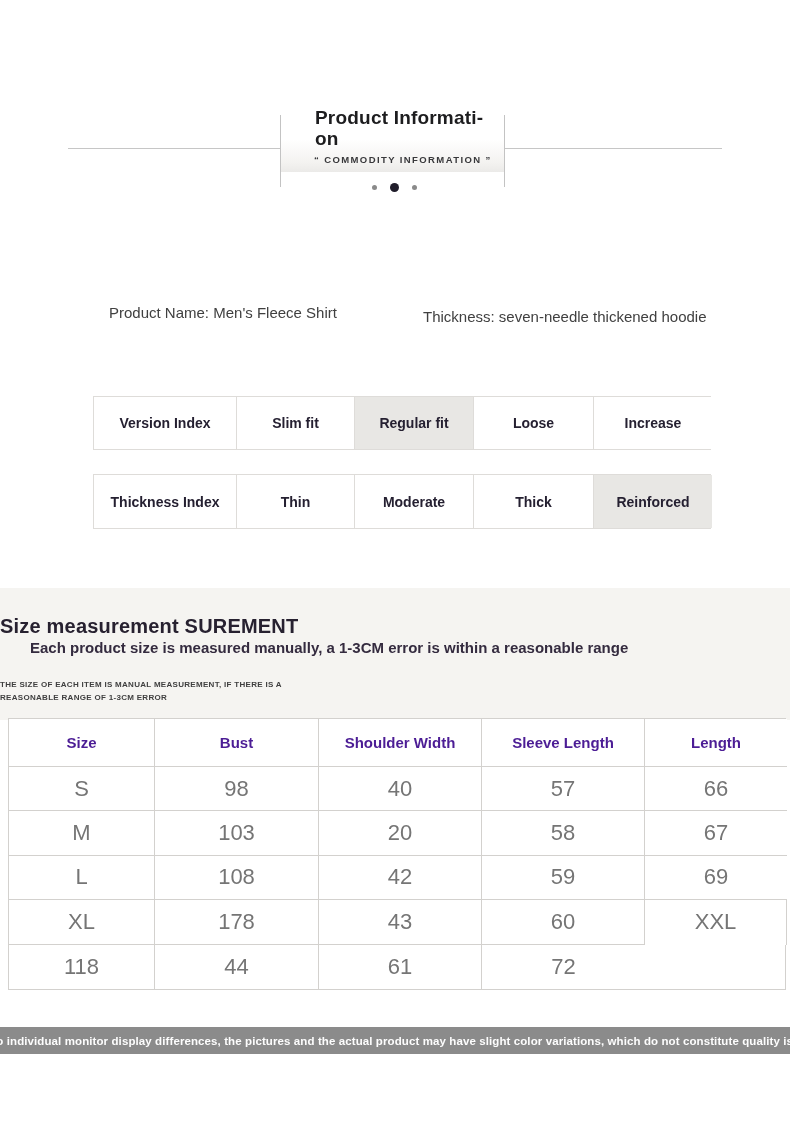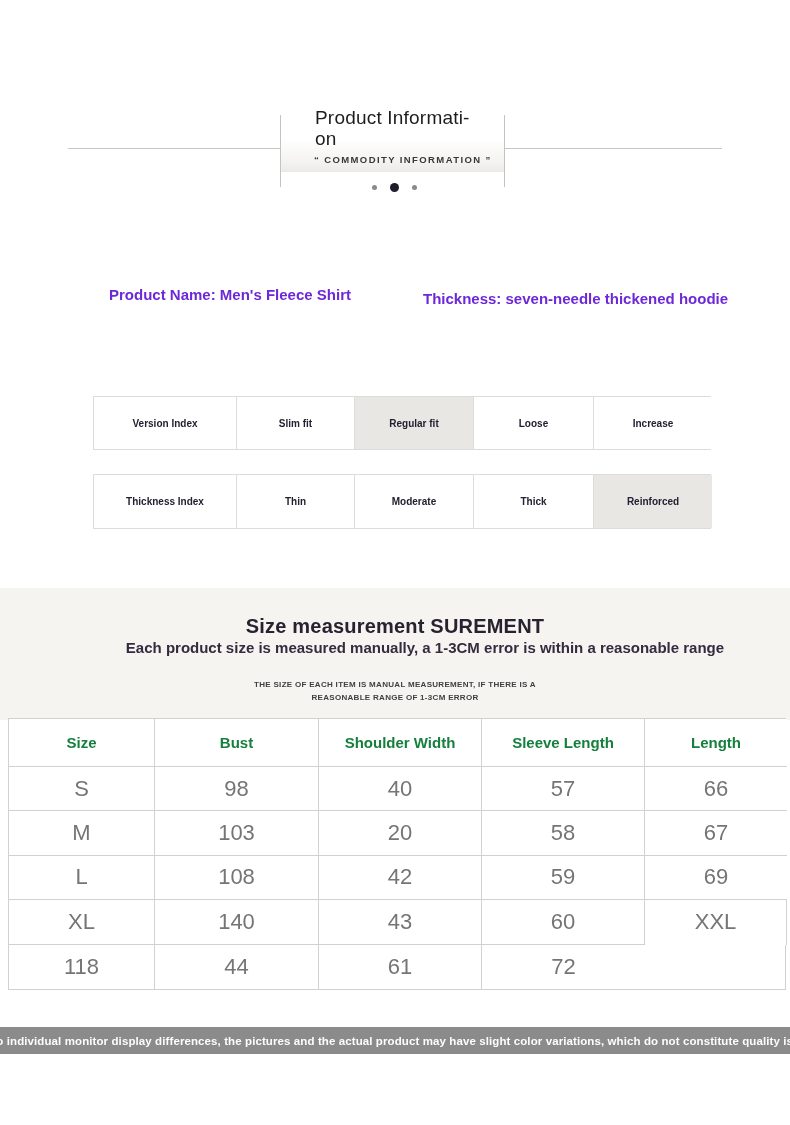--- a/index.html
+++ b/index.html
@@ -11,70 +11,70 @@
   .abs{position:absolute;}
 
   
   .hline{height:1px;background:#c6c6c6;}
   .vline{width:1px;background:#c3c3c3;}
   .hero-card{
     width:223px;height:60px;
     background:linear-gradient(180deg,#ffffff 45%,#f3f2f0 85%,#ebeae8 100%);
   }
   .hero-title{
-    font-size:19px;line-height:21px;font-weight:400;color:#1d1d1f;
+    font-size:19px;line-height:21px;font-weight:700;color:#1d1d1f;
     letter-spacing:.2px;
   }
   .hero-subtitle{
     font-size:9.5px;font-weight:700;color:#38383b;letter-spacing:1.4px;
     white-space:nowrap;
   }
   .dots{display:flex;align-items:center;gap:13px;}
   .dot{border-radius:50%;}
   .dot.small{width:5px;height:5px;background:#8a8a8a;}
   .dot.large{width:9px;height:9px;background:#201d2b;}
 
   
-  .prod-text{font-size:15px;font-weight:700;color:#6d28d9;white-space:nowrap;}
+  .prod-text{font-size:15px;font-weight:400;color:#404040;white-space:nowrap;margin-top:18px;}
 
   
   .opt-table{
     display:grid;grid-template-columns:143px 118px 119px 120px 118px;
     width:618px;border:1px solid #dedcd9;background:#ffffff;box-sizing:border-box;
   }
   .opt-cell{
     display:flex;align-items:center;justify-content:center;
     border-right:1px solid #dedcd9;box-sizing:border-box;
-    font-size:10px;font-weight:700;color:#252031;background:#ffffff;
+    font-size:14px;font-weight:700;color:#252031;background:#ffffff;
   }
   .opt-cell:last-child{border-right:none;}
   .opt-cell.hl{background:#e8e7e4;}
 
   
   .size-band{width:790px;height:132px;background:#f5f4f1;}
-  .center-text{width:790px;text-align:center;}
+  .center-text{width:790px;text-align:left;}
   .size-title{font-size:20px;font-weight:700;color:#272130;letter-spacing:.2px;}
   .size-subtitle{font-size:15px;font-weight:700;color:#342b3f;}
   .size-note{font-size:8px;font-weight:700;color:#3f3f3f;letter-spacing:.3px;}
 
   
   .size-table{
     display:grid;width:778px;box-sizing:border-box;
     grid-template-columns:146px 164px 163px 163px 142px;
     grid-template-rows:48px repeat(5,44.4px);
     border:1px solid #d3d1ce;background:#ffffff;
   }
   .st-cell{
     display:flex;align-items:center;justify-content:center;
     border-right:1px solid #d3d1ce;border-bottom:1px solid #d3d1ce;
     box-sizing:border-box;background:#ffffff;
   }
   .st-cell.col-last{border-right:none;}
   .st-cell.row-last{border-bottom:none;}
-  .st-head{font-size:15px;font-weight:700;color:#15803d;}
+  .st-head{font-size:15px;font-weight:700;color:#4c1d95;}
   .st-data{font-size:22px;font-weight:400;color:#757575;}
 
   
   .footer-bar{
     width:790px;height:27px;background:#8b8b8b;
     display:flex;align-items:center;justify-content:center;
   }
   .footer-text{
     font-size:11.5px;font-weight:700;color:#fdfdfd;letter-spacing:.1px;
     white-space:nowrap;
@@ -150,21 +150,21 @@
     <div class="st-cell st-data">58</div>
     <div class="st-cell st-data col-last">67</div>
 
     <div class="st-cell st-data">L</div>
     <div class="st-cell st-data">108</div>
     <div class="st-cell st-data">42</div>
     <div class="st-cell st-data">59</div>
     <div class="st-cell st-data col-last">69</div>
 
     <div class="st-cell st-data">XL</div>
-    <div class="st-cell st-data">140</div>
+    <div class="st-cell st-data">178</div>
     <div class="st-cell st-data">43</div>
     <div class="st-cell st-data">60</div>
 
     <div class="st-cell st-data row-last">XXL</div>
     <div class="st-cell st-data row-last">118</div>
     <div class="st-cell st-data row-last">44</div>
     <div class="st-cell st-data row-last">61</div>
     <div class="st-cell st-data row-last col-last">72</div>
   </div>
 

